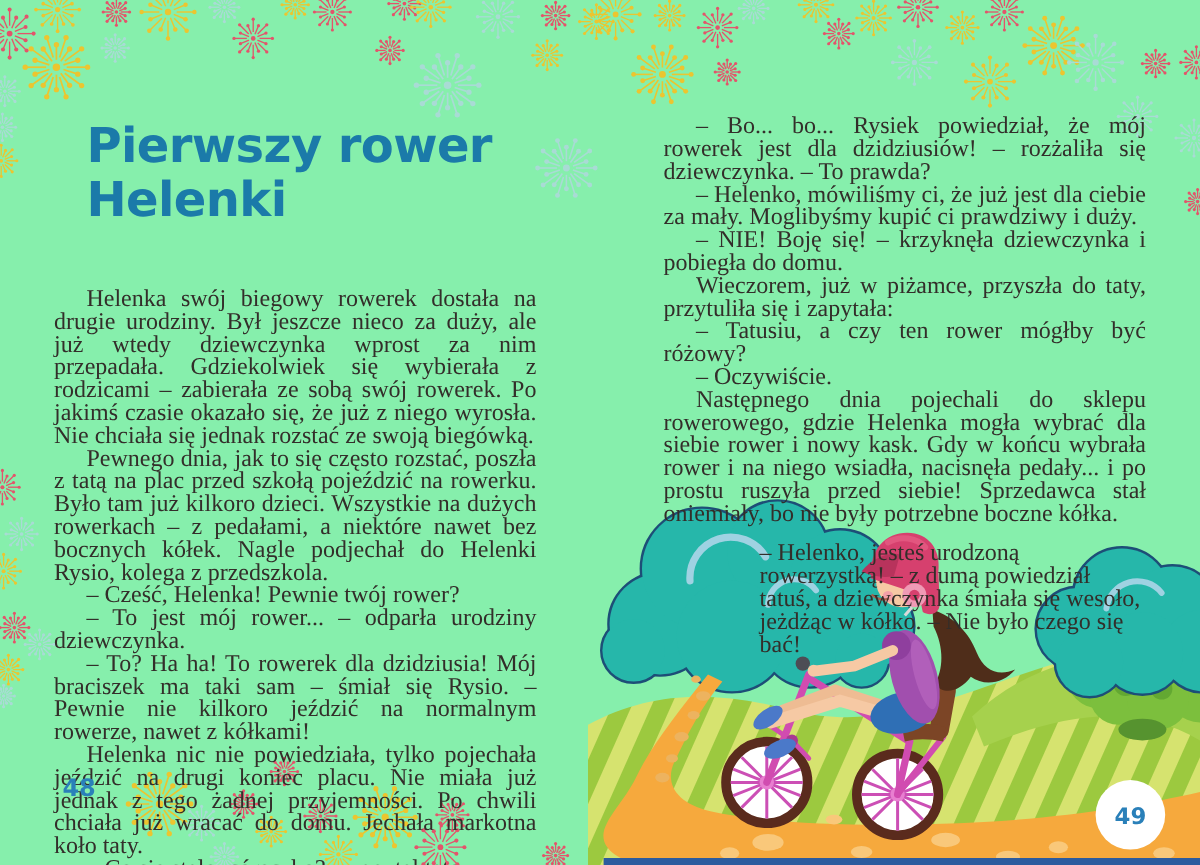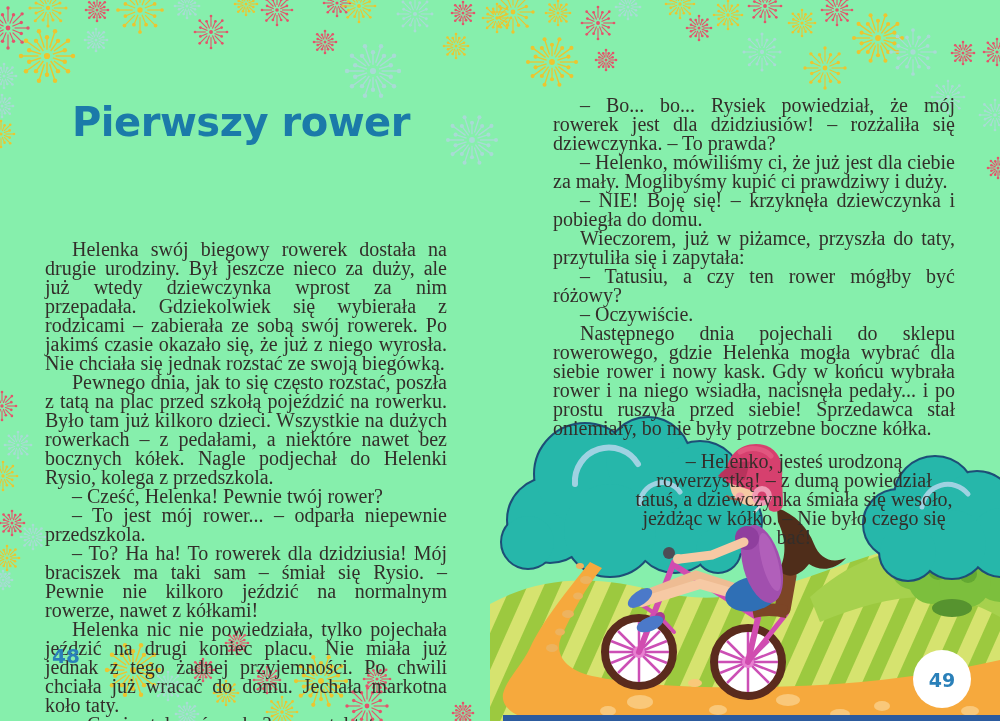--- a/index.html
+++ b/index.html
@@ -16,21 +16,21 @@
     font-size:40px;line-height:1.13;color:#1b7aa9;letter-spacing:-.5px;
   }
   .bodytext{
     width:402px;font-size:20px;line-height:19px;color:#332e2a;
     text-align:justify;
   }
   #left-text{left:45px;top:240px;}
   #right-text{left:553px;top:96px;}
   .bodytext p{margin:0;text-indent:27px;}
   #closing-par{
-    margin:14px 0 0 auto;width:322px;text-align:center;text-indent:0;
+    margin:14px 0 0 auto;width:322px;text-align:left;text-indent:0;
   }
   .pagenum{
     font-family:"DejaVu Sans",sans-serif;font-weight:bold;
     font-size:20px;color:#2a80b9;text-align:center;
   }
   #page-num-left{left:52px;top:644px;}
   svg text{font-family:"DejaVu Sans",sans-serif;}
 </style>
 </head>
 <body>
@@ -2261,27 +2261,28 @@
         <line x1="465.3334523779156" y1="710.6665476220844" x2="470.0710678118655" y2="705.9289321881345" stroke="#e3546b" stroke-width="1.1"></line>
         <circle cx="470.0710678118655" cy="705.9289321881345" r="1.3" fill="#e3546b"></circle>
         <line x1="465.1951377692468" y1="712.0907441647006" x2="469.6519326340813" y2="710.2446792869714" stroke="#e3546b" stroke-width="1.1"></line>
         <circle cx="469.6519326340813" cy="710.2446792869714" r="1.3" fill="#e3546b"></circle>
         <circle cx="463" cy="713" r="1.5" fill="#e3546b"></circle>
       </g>
     </svg>
 
   <div id="page-title" class="textlayer">
     <div>Pierwszy rower</div>
+    <div>Helenki</div>
   </div>
 
   <div id="left-text" class="textlayer bodytext">
       <p>Helenka swój biegowy rowerek dostała na drugie urodziny. Był jeszcze nieco za duży, ale już wtedy dziewczynka wprost za nim przepadała. Gdziekolwiek się wybierała z rodzicami – zabierała ze sobą swój rowerek. Po jakimś czasie okazało się, że już z niego wyrosła. Nie chciała się jednak rozstać ze swoją biegówką.</p>
       <p>Pewnego dnia, jak to się często rozstać, poszła z tatą na plac przed szkołą pojeździć na rowerku. Było tam już kilkoro dzieci. Wszystkie na dużych rowerkach – z pedałami, a niektóre nawet bez bocznych kółek. Nagle podjechał do Helenki Rysio, kolega z przedszkola.</p>
       <p>– Cześć, Helenka! Pewnie twój rower?</p>
-      <p>– To jest mój rower... – odparła niepewnie przedszkola.</p>
+      <p>– To jest mój rower... – odparła urodziny dziewczynka.</p>
       <p>– To? Ha ha! To rowerek dla dzidziusia! Mój braciszek ma taki sam – śmiał się Rysio. – Pewnie nie kilkoro jeździć na normalnym rowerze, nawet z kółkami!</p>
       <p>Helenka nic nie powiedziała, tylko pojechała jeździć na drugi koniec placu. Nie miała już jednak z tego żadnej przyjemności. Po chwili chciała już wracać do domu. Jechała markotna koło taty.</p>
       <p>– Co się stało, córeczko? – zapytał tata.</p>
     </div>
 
   <div id="page-num-left" class="textlayer pagenum">48</div>
 
   <div id="right-text" class="textlayer bodytext">
   <p>– Bo... bo... Rysiek powiedział, że mój rowerek jest dla dzidziusiów! – rozżaliła się dziewczynka. – To prawda?</p>
       <p>– Helenko, mówiliśmy ci, że już jest dla ciebie za mały. Moglibyśmy kupić ci prawdziwy i duży.</p>

